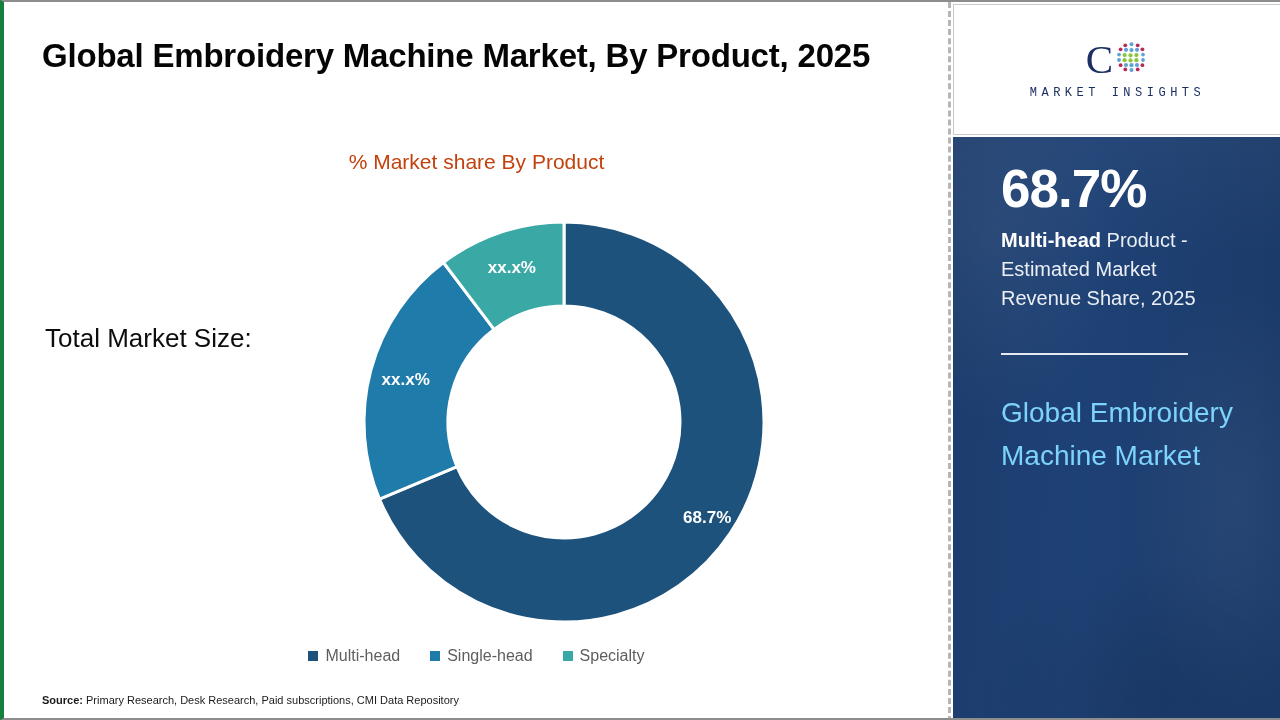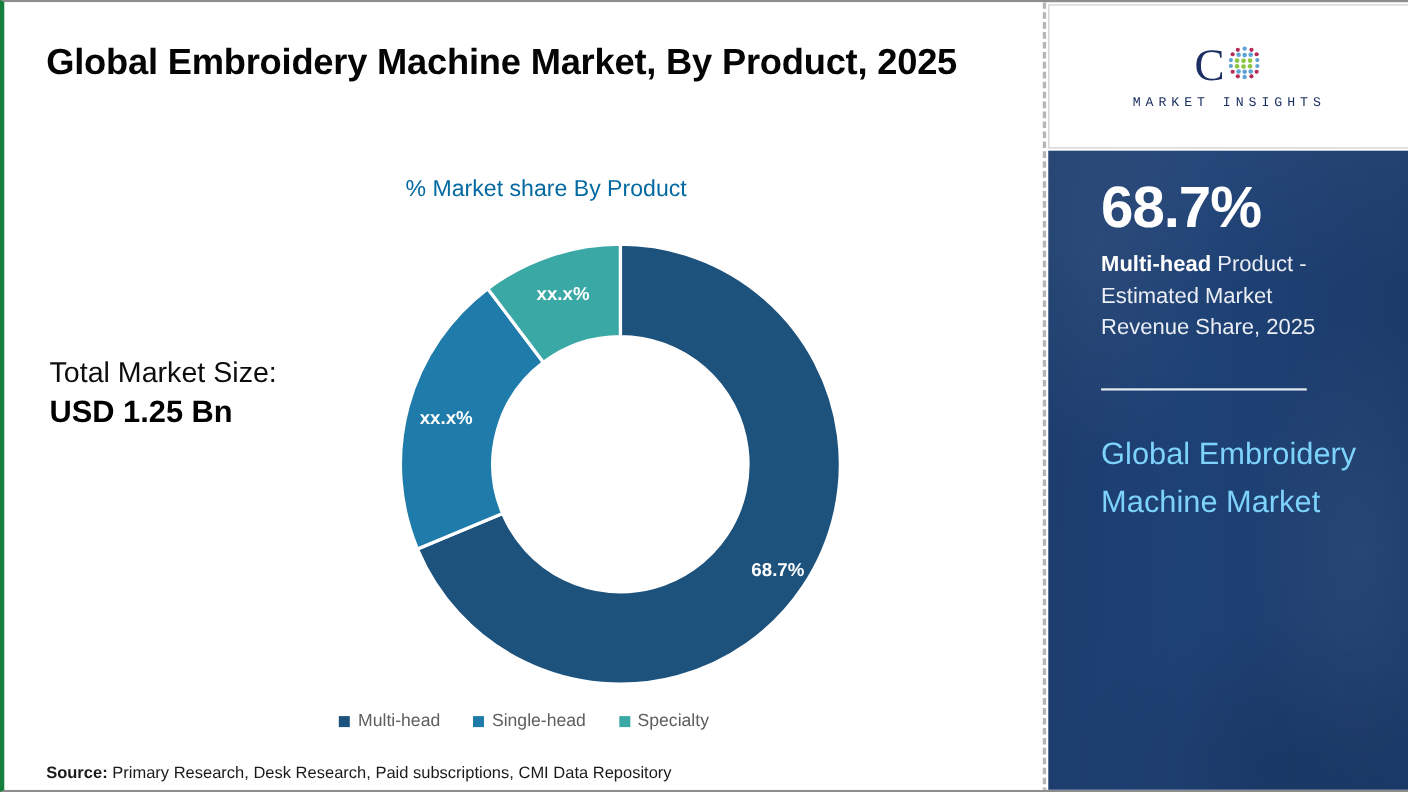--- a/index.html
+++ b/index.html
@@ -38,26 +38,25 @@
     font-size: 33px;
     font-weight: bold;
     line-height: 1.55;
     color: #050505;
     letter-spacing: -0.2px;
   }
 
   #chart-subtitle {
     position: absolute;
     left: 0;
-    top: 158px;
+    top: 148px;
     width: 945px;
     text-align: center;
     font-size: 21px;
-    color: #0369a1;
-    padding-left: 20px;
+    color: #c2410c;
   }
 
   #total-market-block {
     position: absolute;
     left: 41px;
     top: 320px;
     width: 300px;
   }
   #total-market-label {
     font-size: 26px;
@@ -112,21 +111,21 @@
   .legend-text {
     font-size: 16px;
     color: #5e5e5e;
   }
 
   
   #source-line {
     position: absolute;
     left: 38px;
     top: 692px;
-    font-size: 15px;
+    font-size: 11px;
     color: #1a1a1a;
   }
   #source-label {
     font-weight: bold;
   }
 
   
   #vertical-divider {
     position: absolute;
     left: 944px;
@@ -240,21 +239,20 @@
 <div id="page">
 
   <div id="left-panel">
 
     <div id="page-title">Global Embroidery Machine Market, By Product, 2025</div>
 
     <div id="chart-subtitle">% Market share By Product</div>
 
     <div id="total-market-block">
       <div id="total-market-label">Total Market Size:</div>
-      <div id="total-market-value">USD 1.25 Bn</div>
     </div>
 
     <div id="donut-wrap">
       <svg id="donut-svg" width="430" height="430" viewBox="0 0 430 430">
         <g id="donut-slices">
             <path d="M 215 15 A 200 200 0 1 1 30.465452025976987 292.1167984554792 L 107.96996217506667 259.72774310417793 A 115.99999999999999 115.99999999999999 0 1 0 215 99.00000000000001 Z" fill="#1d527d" stroke="#ffffff" stroke-width="3"></path>
             <path d="M 30.465452025976987 292.1167984554792 A 200 200 0 0 1 94.41409166219509 55.44111209228578 L 145.06017316407315 122.45584501352576 A 115.99999999999999 115.99999999999999 0 0 0 107.96996217506667 259.72774310417793 Z" fill="#1e7baa" stroke="#ffffff" stroke-width="3"></path>
             <path d="M 94.41409166219509 55.44111209228578 A 200 200 0 0 1 214.99999999999997 15 L 214.99999999999997 99.00000000000001 A 115.99999999999999 115.99999999999999 0 0 0 145.06017316407315 122.45584501352576 Z" fill="#3aa8a5" stroke="#ffffff" stroke-width="3"></path>
           </g>
         <g id="donut-labels">

